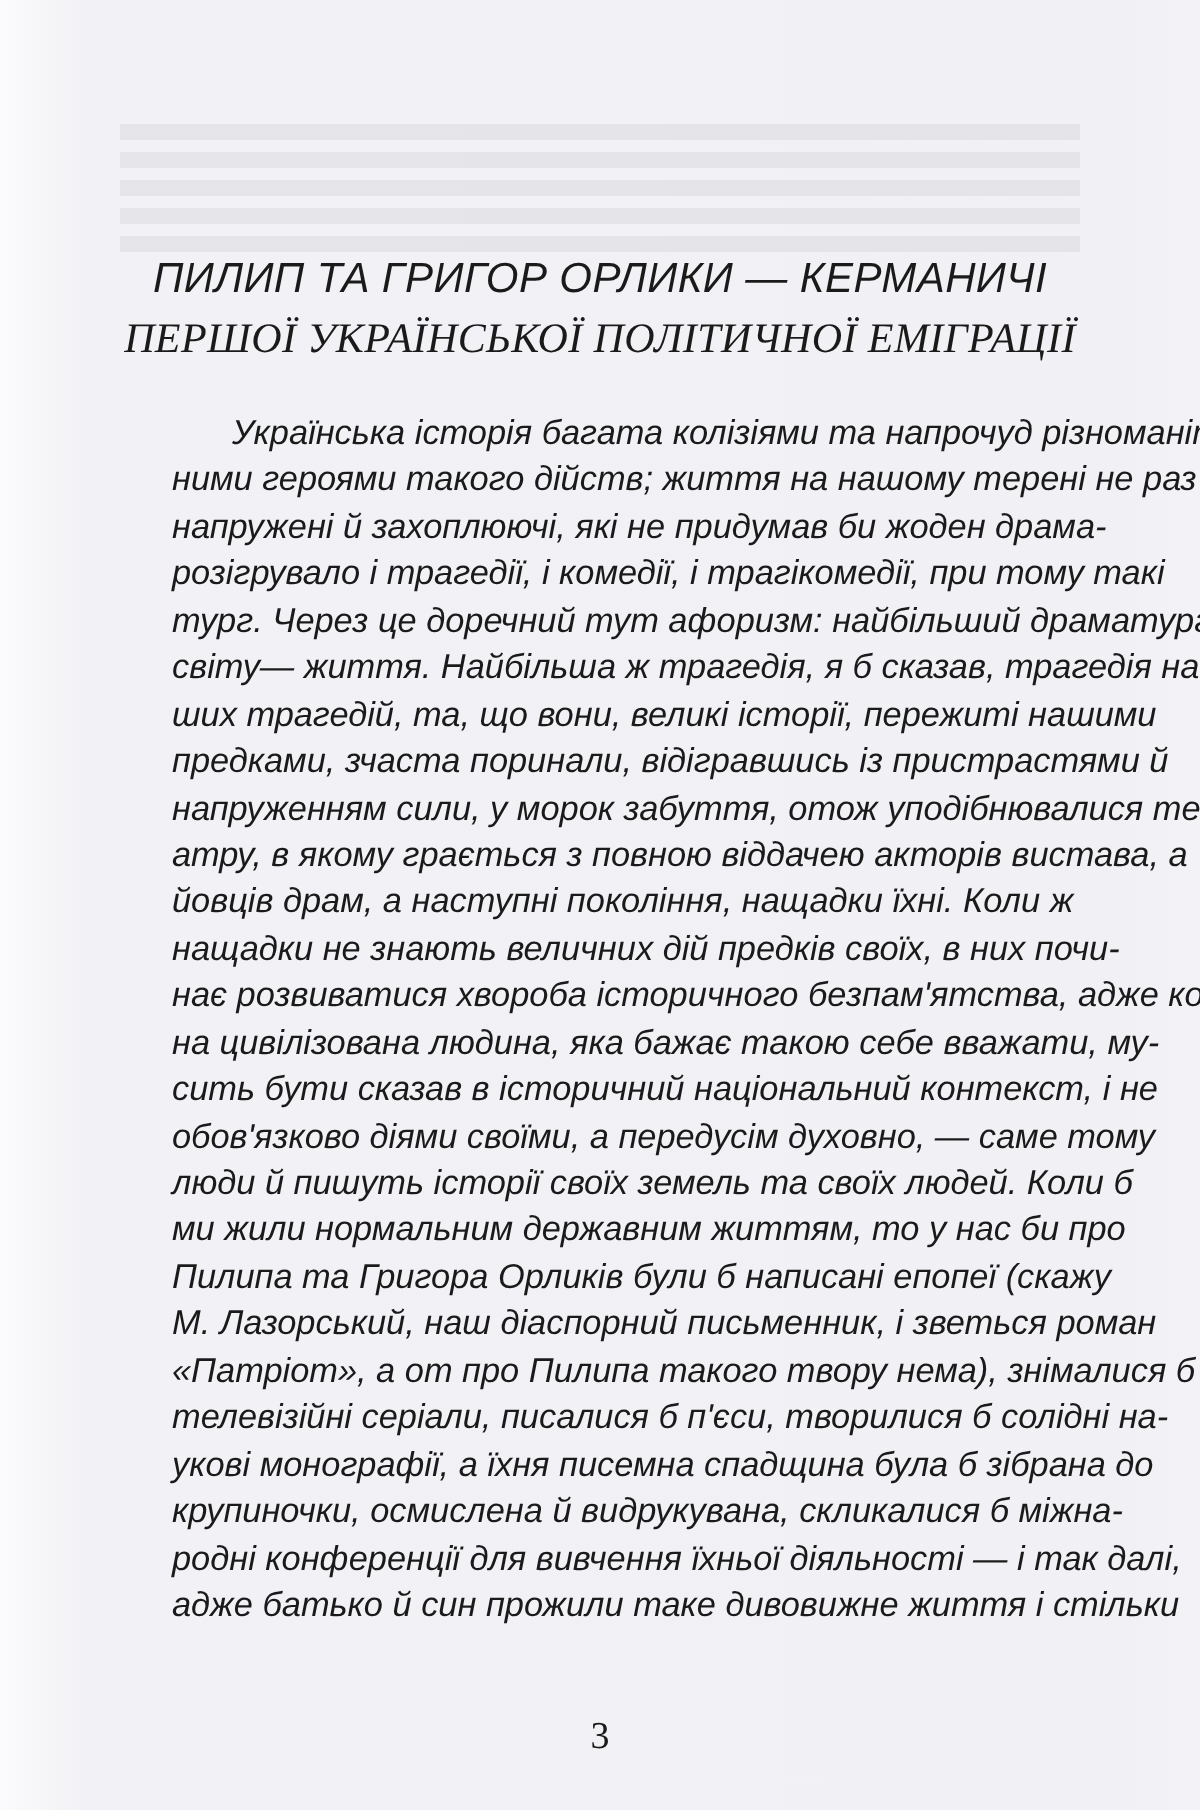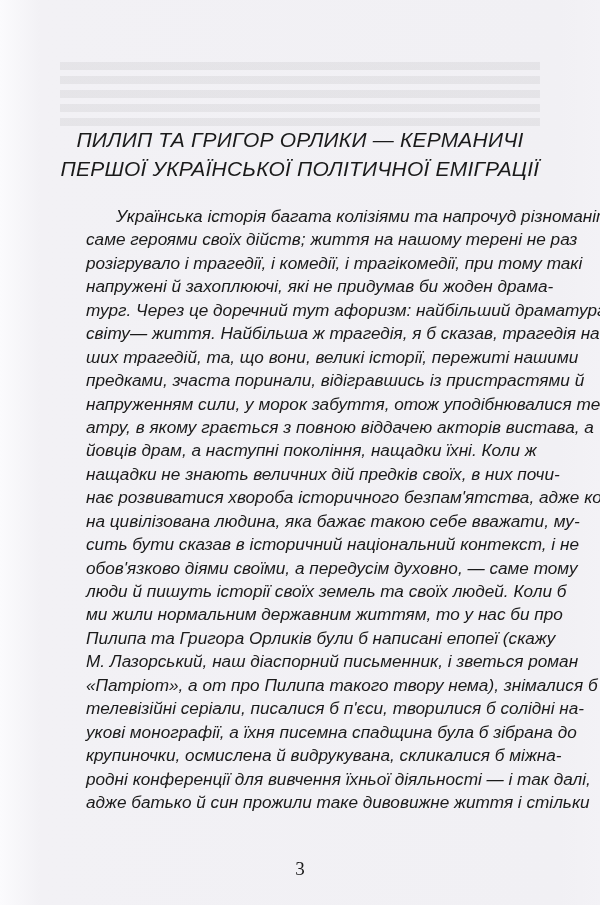--- a/index.html
+++ b/index.html
@@ -19,21 +19,21 @@
     opacity: 0.08;
     background: repeating-linear-gradient(180deg, #555 0px, #555 8px, transparent 8px, transparent 14px);
   }
   .title {
     position: absolute; left: 0; width: 600px; text-align: center;
     font-style: italic; font-size: 21px; letter-spacing: 0.2px;
     font-family: "Liberation Sans", "DejaVu Sans", sans-serif;
     font-weight: normal;
   }
   .title.l1 { top: 128px; }
-  .title.l2 { top: 157px; }
+  .title.l2 { top: 157px; font-family: Liberation Serif, serif; }
   .body-text {
     position: absolute; left: 86px; top: 205px; width: 445px;
     font-family: "Liberation Sans", "DejaVu Sans", sans-serif;
     font-style: italic; font-size: 17.2px;
   }
   .line {
     display: block; height: 23.45px; line-height: 23.45px;
     white-space: nowrap; text-align: justify; text-align-last: justify;
     overflow: visible;
   }
@@ -47,23 +47,23 @@
 <body>
 
 <div class="page">
   <div class="bleed"></div>
 
   <div class="title l1">ПИЛИП ТА ГРИГОР ОРЛИКИ — КЕРМАНИЧІ</div>
   <div class="title l2">ПЕРШОЇ УКРАЇНСЬКОЇ ПОЛІТИЧНОЇ ЕМІГРАЦІЇ</div>
 
   <div class="body-text">
     <span class="line first">Українська історія багата колізіями та напрочуд різноманіт-</span>
-    <span class="line">саме героями своїх дійств; життя на нашому терені не раз</span>
+    <span class="line">ними героями такого дійств; життя на нашому терені не раз</span>
+    <span class="line">напружені й захоплюючі, які не придумав би жоден драма-</span>
     <span class="line">розігрувало і трагедії, і комедії, і трагікомедії, при тому такі</span>
-    <span class="line">напружені й захоплюючі, які не придумав би жоден драма-</span>
     <span class="line">тург. Через це доречний тут афоризм: найбільший драматург</span>
     <span class="line">світу— життя. Найбільша ж трагедія, я б сказав, трагедія на-</span>
     <span class="line">ших трагедій, та, що вони, великі історії, пережиті нашими</span>
     <span class="line">предками, зчаста поринали, відігравшись із пристрастями й</span>
     <span class="line">напруженням сили, у морок забуття, отож уподібнювалися те-</span>
     <span class="line">атру, в якому грається з повною віддачею акторів вистава, а</span>
     <span class="line">йовців драм, а наступні покоління, нащадки їхні. Коли ж</span>
     <span class="line">нащадки не знають величних дій предків своїх, в них почи-</span>
     <span class="line">нає розвиватися хвороба історичного безпам'ятства, адже кож-</span>
     <span class="line">на цивілізована людина, яка бажає такою себе вважати, му-</span>

